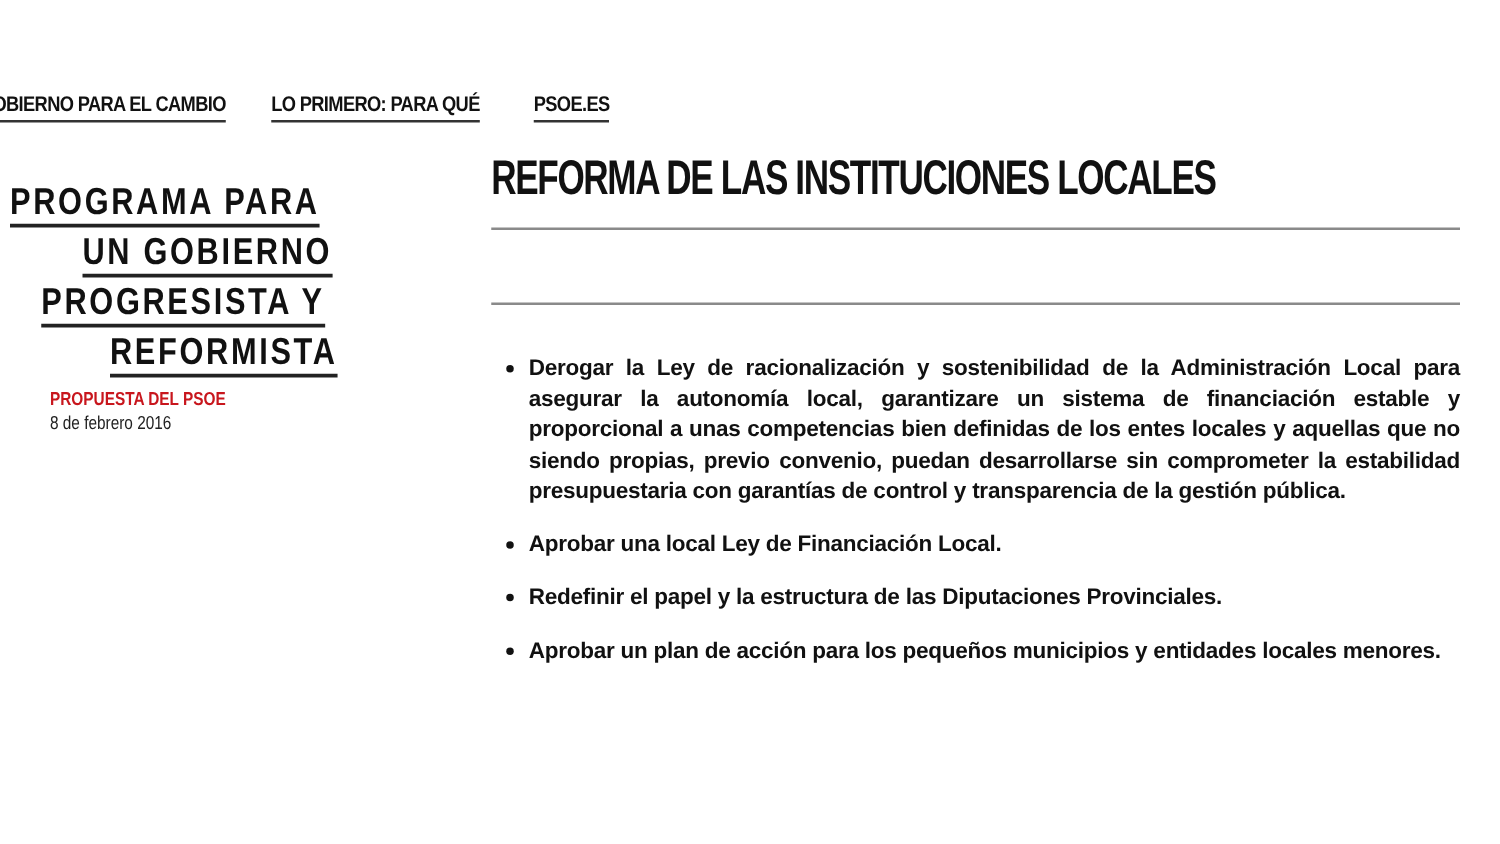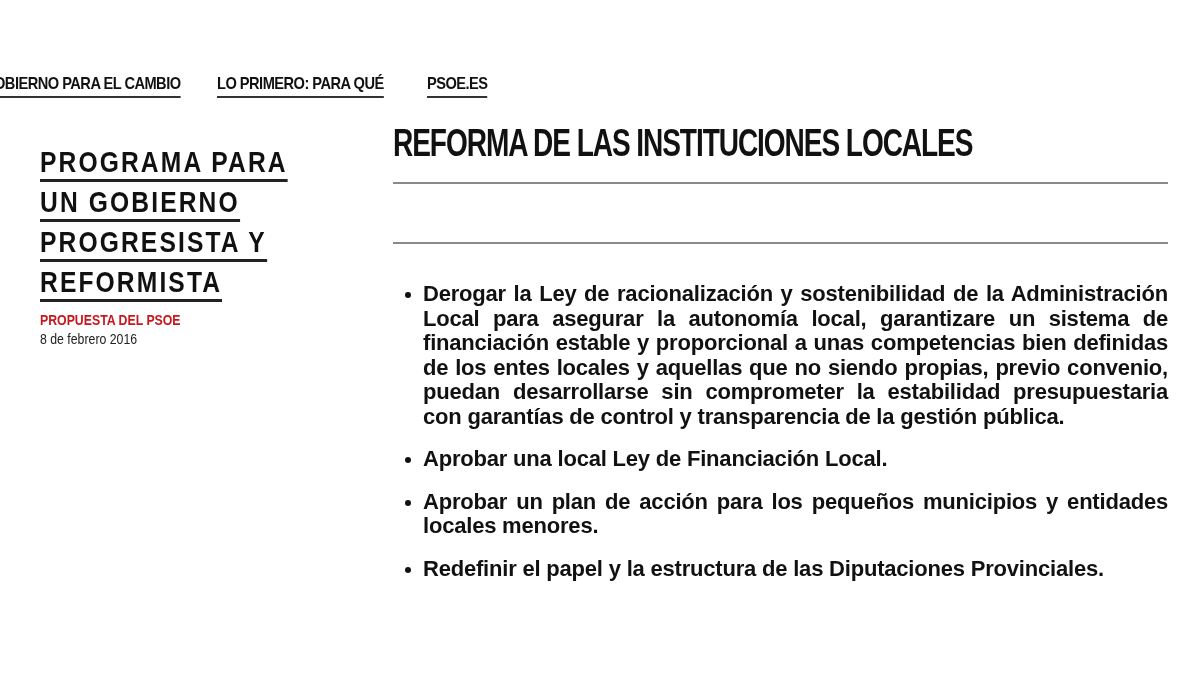--- a/index.html
+++ b/index.html
@@ -49,21 +49,21 @@
       display: inline-block;
       font-family: "Liberation Sans", sans-serif;
       font-weight: 700; font-size: 30px; letter-spacing: 2.6px;
       line-height: 34px;
       color: #111;
       border-bottom: 3px solid #222;
       margin-bottom: 3px;
       transform: scaleX(0.82); transform-origin: left center;
       white-space: nowrap;
     }
-    .left .title-wrap { display: flex; flex-direction: column; align-items: flex-start; }
+    .left .title-wrap { display: flex; flex-direction: column; align-items: flex-end; }
     .left .subtitle {
       margin-top: 6px;
       font-weight: 700; font-size: 15px; color: #c8161d;
       transform: scaleX(0.82); transform-origin: left center; white-space: nowrap;
     }
     .left .date {
       margin-top: 2px;
       font-size: 15px; color: #222;
       transform: scaleX(0.82); transform-origin: left center; white-space: nowrap;
     }
@@ -78,21 +78,21 @@
       white-space: nowrap;
     }
     .rule { height: 2px; background: #8a8a8a; width: 775px; }
     .rule.r1 { margin-top: 12px; }
     .rule.r2 { margin-top: 58px; }
 
     .bullets { list-style: none; margin-top: 38px; padding-left: 0; }
     .bullets li {
       position: relative;
       padding-left: 30px;
-      font-size: 22px; line-height: 24.5px;
+      font-size: 18px; line-height: 24.5px;
       color: #111; font-weight: 700;
       text-align: justify;
       margin-bottom: 18px;
       width: 775px;
       letter-spacing: -0.2px;
     }
     .bullets li .dot {
       position: absolute; left: 12px; top: 10px;
       width: 6px; height: 6px; border-radius: 50%;
       background: #111;
@@ -131,22 +131,22 @@
       <li>
         <span class="dot"></span>
         <span class="txt">Derogar la Ley de racionalización y sostenibilidad de la Administración Local para asegurar la autonomía local, garantizare un sistema de financiación estable y proporcional a unas competencias bien definidas de los entes locales y aquellas que no siendo propias, previo convenio, puedan desarrollarse sin comprometer la estabilidad presupuestaria con garantías de control y transparencia de la gestión pública.</span>
       </li>
       <li>
         <span class="dot"></span>
         <span class="txt">Aprobar una local Ley de Financiación Local.</span>
       </li>
       <li>
         <span class="dot"></span>
-        <span class="txt">Aprobar un plan de acción para los pequeños municipios y entidades locales menores.</span>
+        <span class="txt">Redefinir el papel y la estructura de las Diputaciones Provinciales.</span>
       </li>
       <li>
         <span class="dot"></span>
-        <span class="txt">Redefinir el papel y la estructura de las Diputaciones Provinciales.</span>
+        <span class="txt">Aprobar un plan de acción para los pequeños municipios y entidades locales menores.</span>
       </li>
     </ul>
   </section>
 
 </div>
 
 </body></html>

